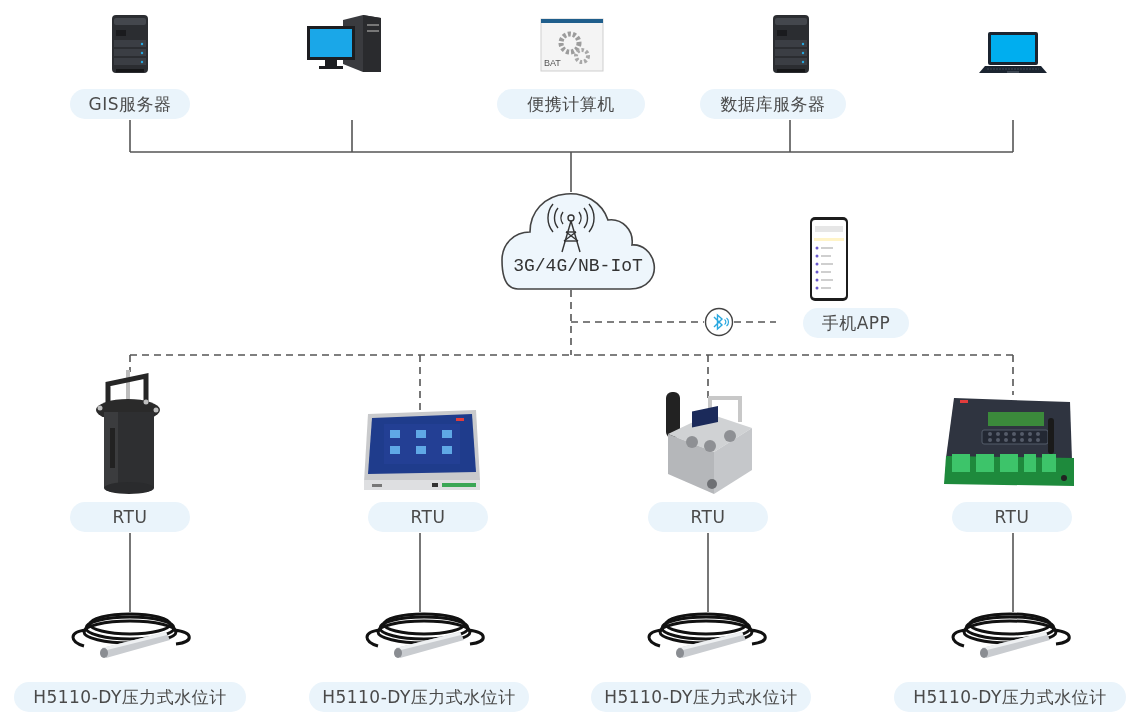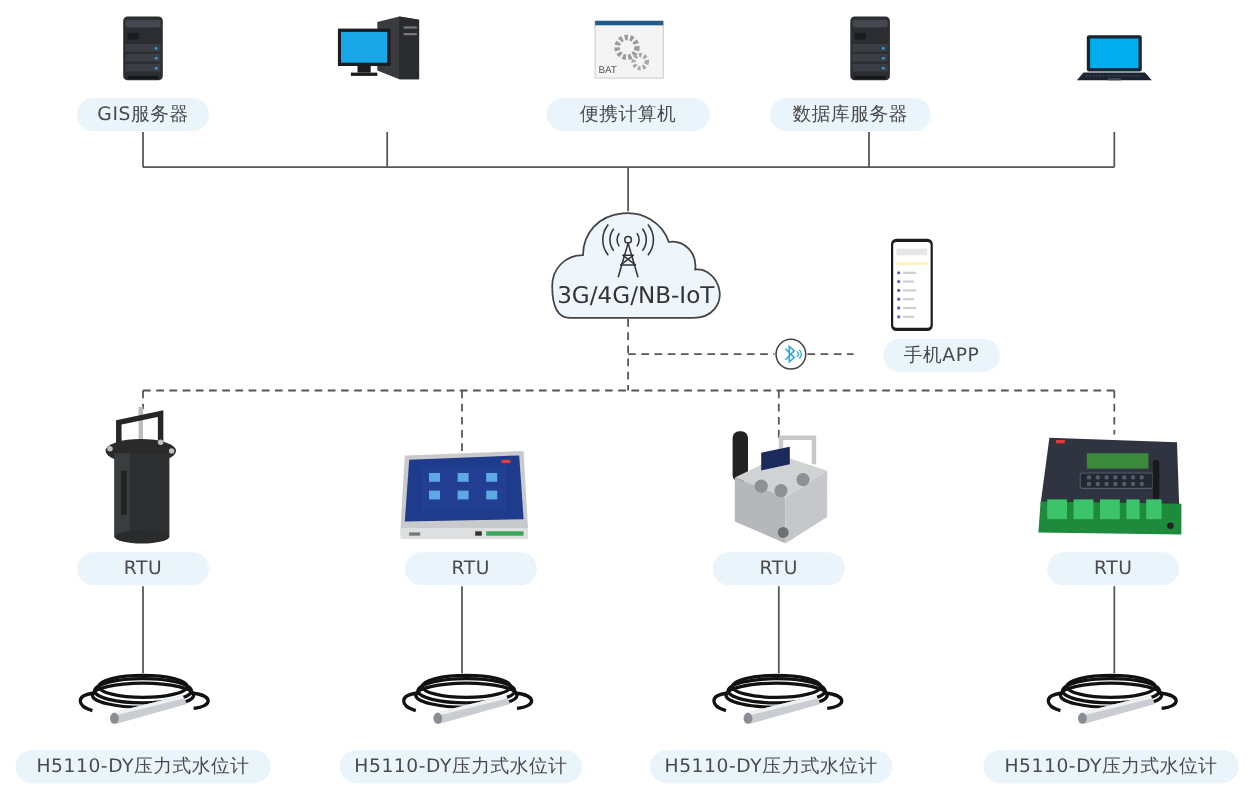--- a/index.html
+++ b/index.html
@@ -3,21 +3,21 @@
 <meta charset="utf-8">
 <style>
   html, body { margin: 0; padding: 0; background: #ffffff; }
   body { width: 1138px; height: 726px; position: relative; overflow: hidden;
          font-family: "DejaVu Sans", "Liberation Sans", sans-serif; color: #444; }
   #diagram { position: absolute; left: 0; top: 0; width: 1138px; height: 726px; }
   .pill { position: absolute; height: 30px; line-height: 30px; border-radius: 15px;
           background: #eaf4fb; color: #4a4a4a; font-size: 17px; text-align: center;
           white-space: nowrap; letter-spacing: 0.5px; }
   .node-icon { position: absolute; }
-  .cloud-label { position: absolute; font-size: 21px; color: #333; text-align: center; white-space: nowrap; }
+  .cloud-label { position: absolute; font-size: 18px; color: #333; text-align: center; white-space: nowrap; font-family: Liberation Mono, monospace; }
 </style>
 </head>
 <body>
 
 <div id="diagram">
 
   <svg width="1138" height="726" style="position:absolute;left:0;top:0">
     <g stroke="#555" stroke-width="1.6" fill="none">
 
       <line x1="130" y1="120" x2="130" y2="152"></line>

